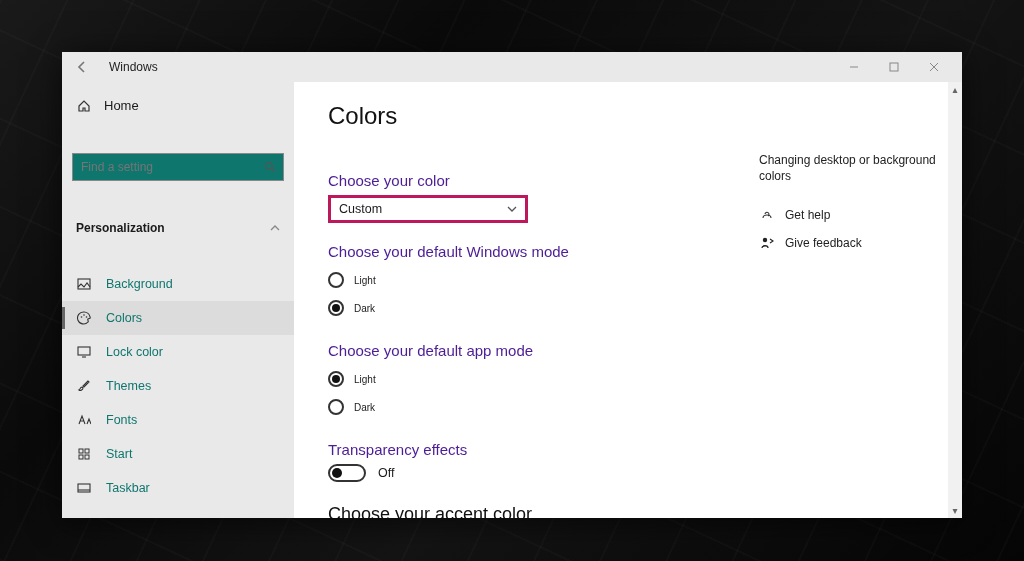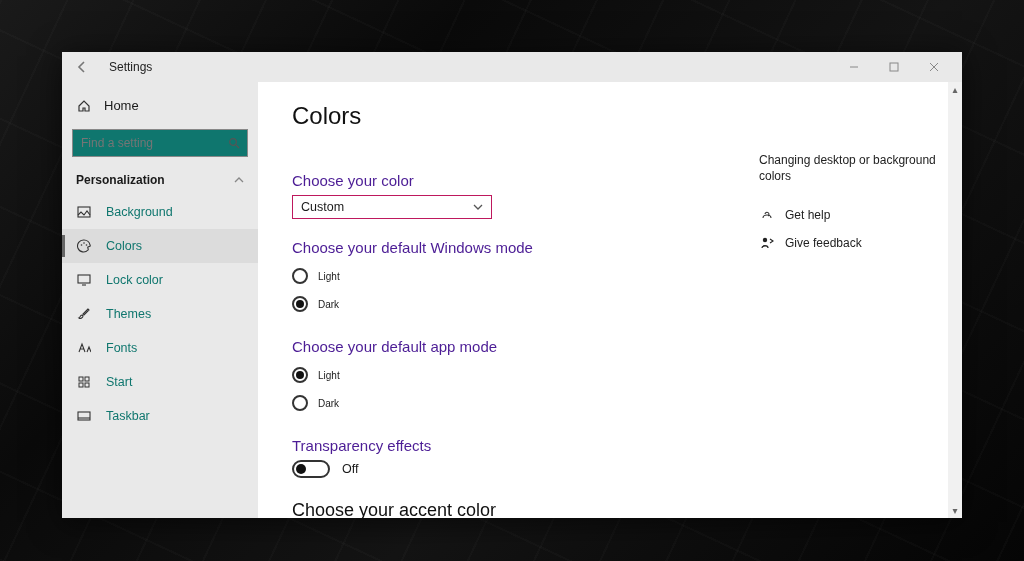--- a/index.html
+++ b/index.html
@@ -49,25 +49,26 @@
     margin-left: 18px;
     font-size: 12px;
     color: #222;
   }
   .titlebar .spacer { flex: 1; }
   .winbtn { width: 40px; height: 30px; display:flex; align-items:center; justify-content:center; color:#666; }
 
   .body { flex: 1; display: flex; min-height: 0; }
 
   .sidebar {
-    width: 196px;
+    width: 232px;
     background: #e9e9e9;
     padding: 10px 0 0 0;
     display: flex; flex-direction: column;
     position: relative;
+    gap: 24px;
   }
   .home-row {
     display: flex; align-items: center; gap: 12px;
     padding: 6px 12px 6px 14px;
     margin-bottom: 10px;
     font-size: 13px;
   }
   .home-row .icon { width: 16px; display:flex; justify-content:center; color:#444; }
 
   .search {
@@ -135,21 +136,21 @@
   .rpanel .linkrow {
     display: flex; gap: 10px; align-items: flex-end;
     margin-bottom: 14px;
   }
   .rpanel .linkrow .licon { width:16px; display:flex; justify-content:center; color:#333; }
 
   h1.page-title { font-weight: 400; font-size: 24px; margin-bottom: 42px; color:#111; }
   .label { font-size: 15px; margin-bottom: 6px; color:#4c1d95; }
   .section { margin-bottom: 20px; }
   .dropdown {
-    width: 200px; border:1px solid #be185d;
+    width: 200px; border:3px solid #be185d;
     display:flex; align-items:center; justify-content:space-between;
     padding: 4px 8px; font-size:12.5px; background:#fff;
   }
   .dropdown .chev { color:#555; }
 
   .radio-row {
     display:flex; align-items:center; gap:10px;
     padding: 6px 0;
     font-size: 10px;
   }
@@ -190,21 +191,21 @@
 <div class="bg"></div>
 
 <div class="window">
 
   <div class="titlebar">
     <span class="back">
       <svg width="12" height="12" viewBox="0 0 12 12">
           <path d="M7 1 2 6l5 5" fill="none" stroke="#777" stroke-width="1.6"></path>
         </svg>
     </span>
-    <span class="title">Settings</span>
+    <span class="title">Windows</span>
     <span class="spacer"></span>
     <span class="winbtn">
         <svg width="10" height="10" viewBox="0 0 10 10">
           <path d="M1 5h8" stroke="#888" stroke-width="1"></path>
         </svg>
       </span>
     <span class="winbtn">
         <svg width="10" height="10" viewBox="0 0 10 10">
           <rect x="1" y="1" width="8" height="8" fill="none" stroke="#888" stroke-width="1"></rect>
         </svg>

